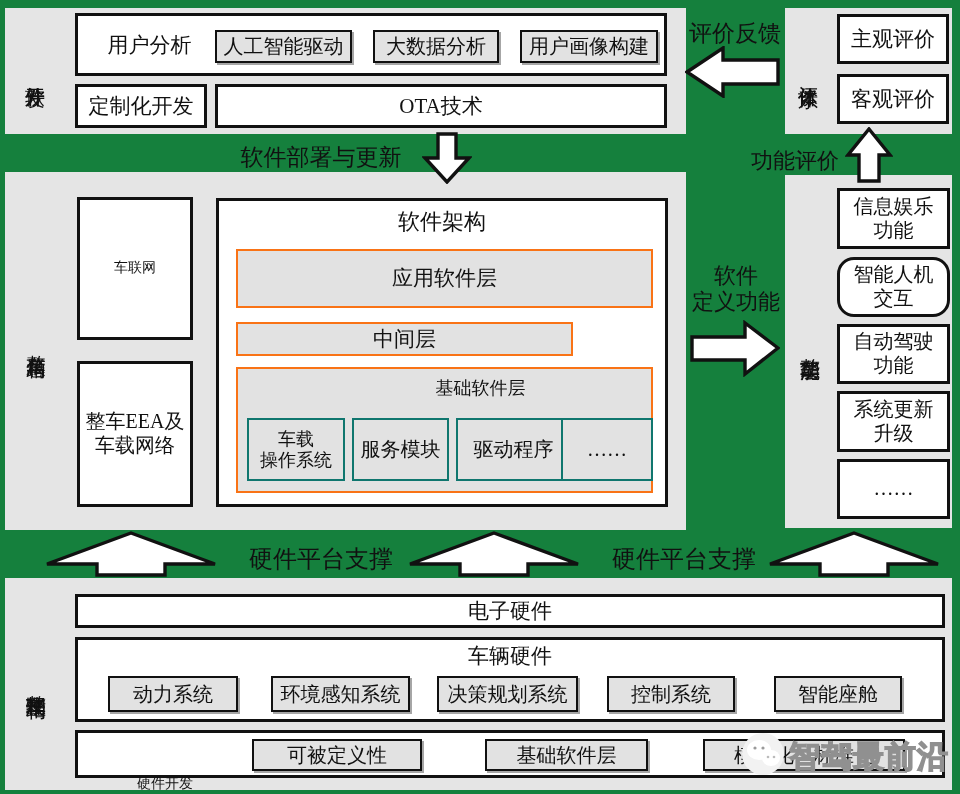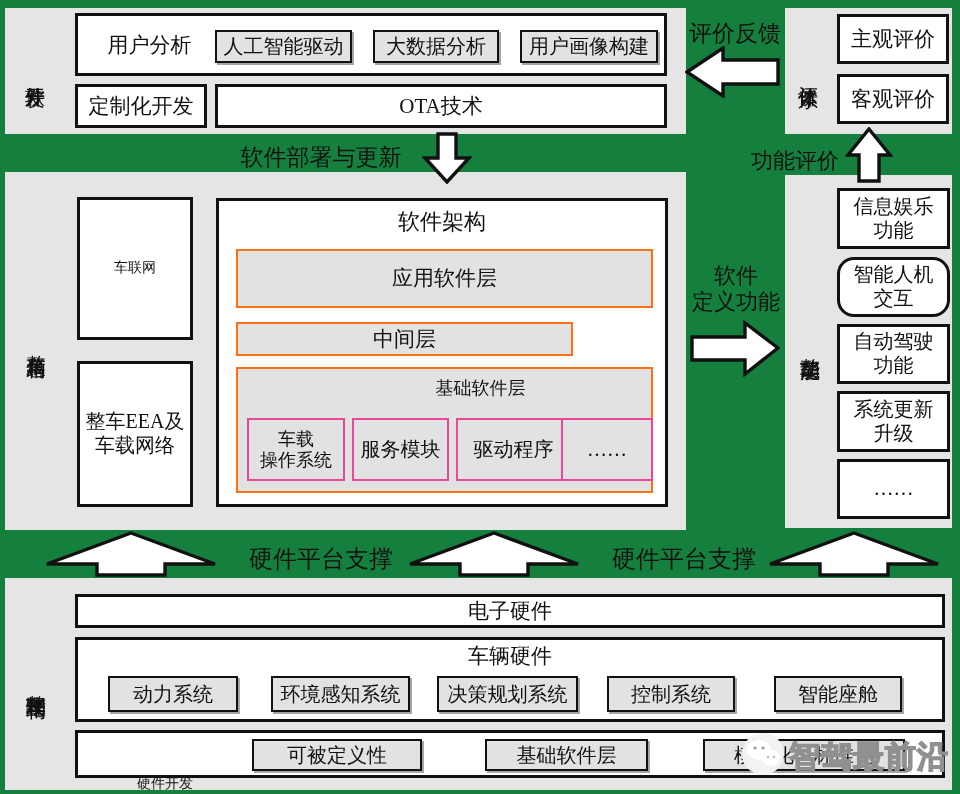--- a/index.html
+++ b/index.html
@@ -5,21 +5,21 @@
   html,body{margin:0;padding:0;background:#fff;}
   #canvas{position:relative;width:960px;height:794px;background:#15803d;overflow:hidden;
           font-family:"Liberation Serif","DejaVu Serif",serif;color:#111;}
   .panel{position:absolute;background:#e5e5e5;}
   .box{position:absolute;border:3px solid #111;background:#fff;display:flex;align-items:center;
        justify-content:center;text-align:center;white-space:pre-line;box-sizing:border-box;line-height:1.18;}
   .layer{position:absolute;border:2px solid #f97316;background:#e2e2e2;display:flex;align-items:center;
        justify-content:center;text-align:center;white-space:pre-line;box-sizing:border-box;line-height:1.15;}
   .chip{position:absolute;border:2px solid #111;background:#e2e2e2;box-shadow:2px 2px 0 #a6a6a6;
        display:flex;align-items:center;justify-content:center;text-align:center;box-sizing:border-box;}
-  .cell{position:absolute;border:2px solid #ec4899;background:#e2e2e2;display:flex;align-items:center;
+  .cell{position:absolute;border:2px solid #0f766e;background:#e2e2e2;display:flex;align-items:center;
        justify-content:center;text-align:center;white-space:pre-line;box-sizing:border-box;line-height:1.15;}
   .flabel{position:absolute;display:flex;align-items:center;justify-content:center;text-align:center;white-space:pre-line;}
   .vlabel{position:absolute;writing-mode:vertical-rl;text-orientation:upright;letter-spacing:1px;
        display:flex;align-items:center;justify-content:center;line-height:1.05;}
   .arrow{position:absolute;}
   .arrow polygon{fill:#ffffff;stroke:#111;stroke-width:3.4;stroke-linejoin:miter;}
   #watermark-text{position:absolute;font-weight:bold;color:#d9d9d9;-webkit-text-stroke:1.4px #909090;letter-spacing:1px;}
 </style>
 </head>
 <body>

